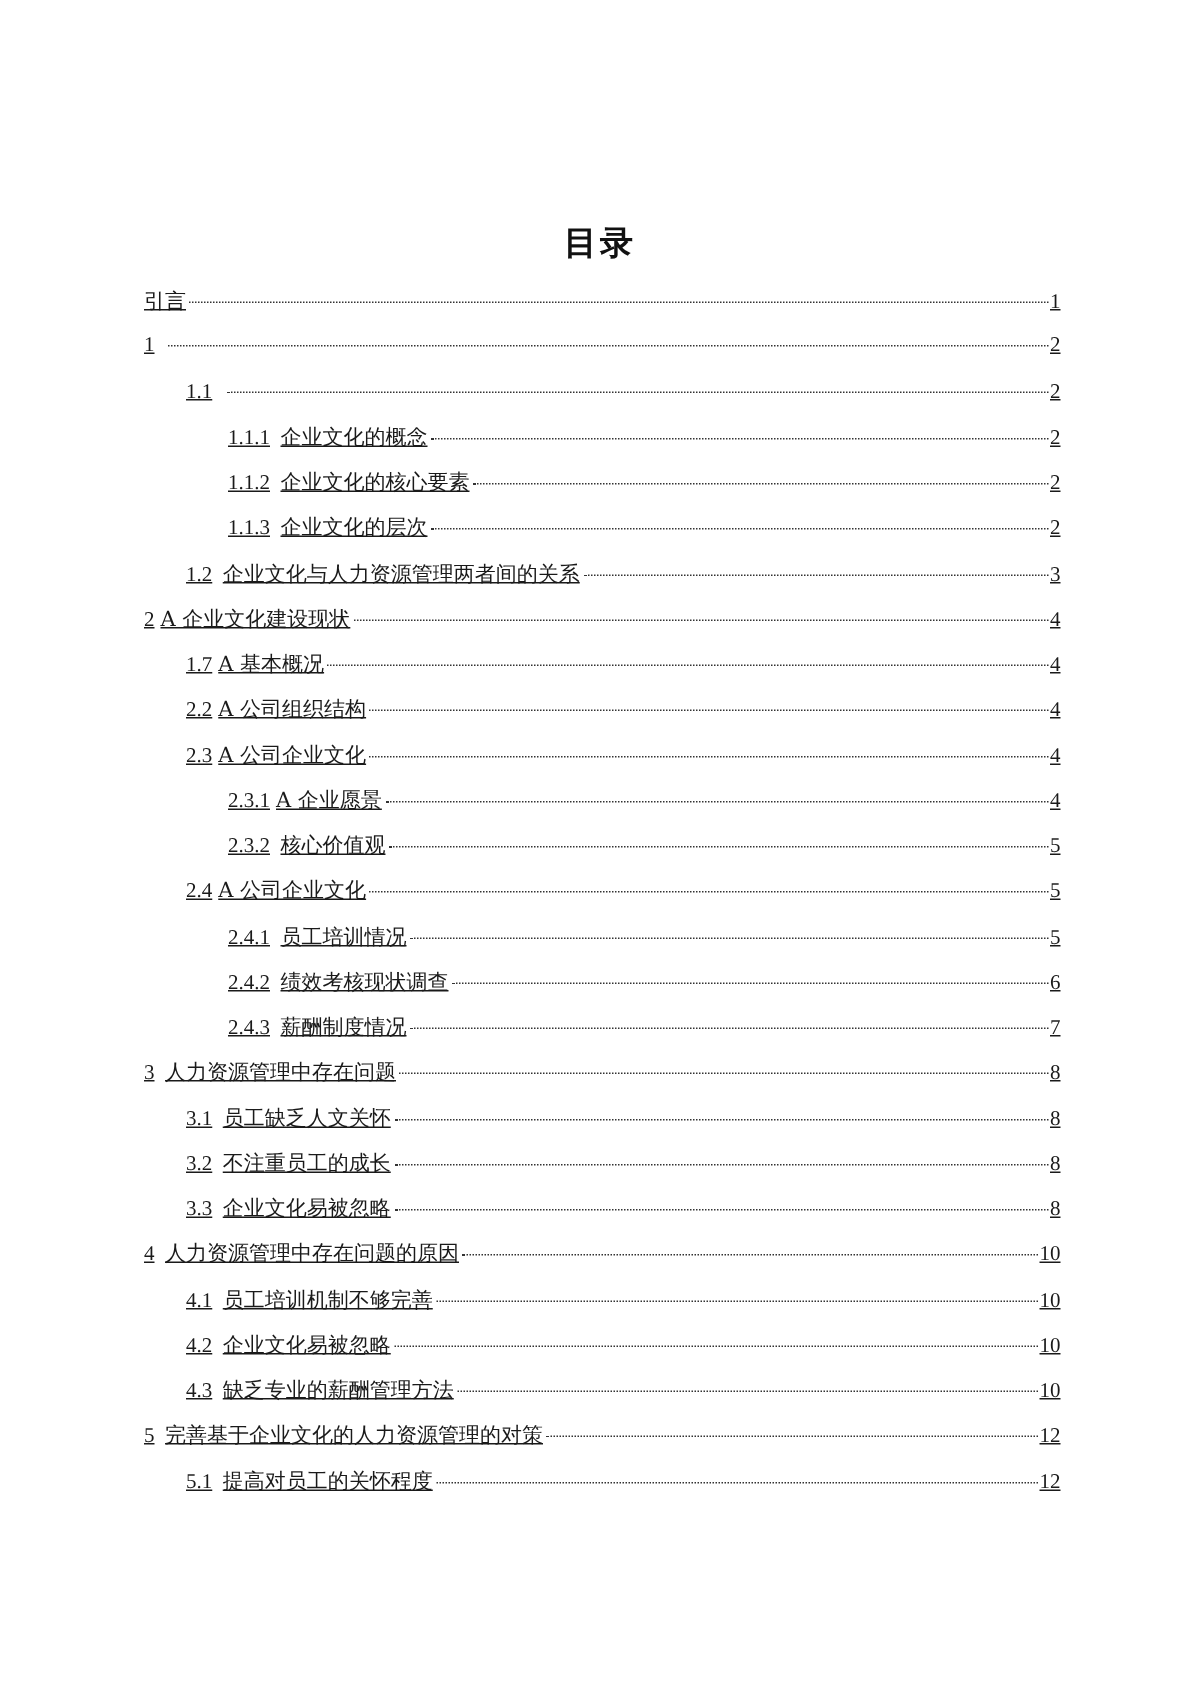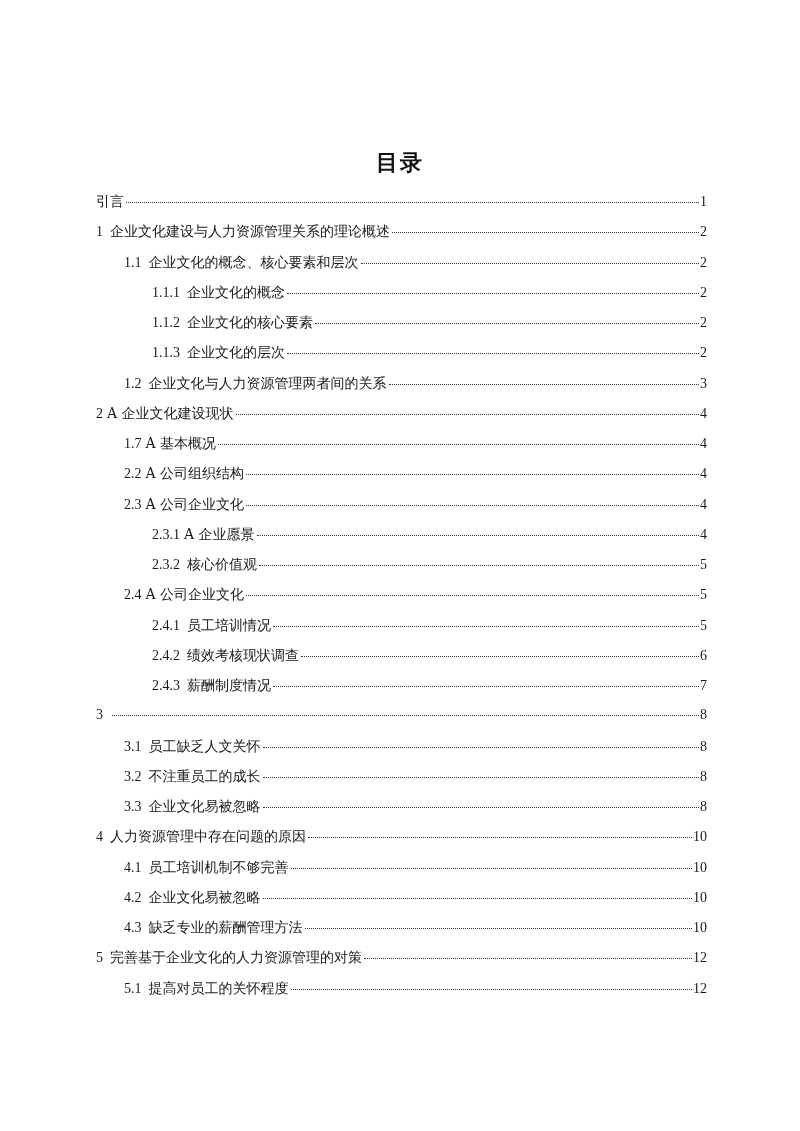--- a/index.html
+++ b/index.html
@@ -45,20 +45,21 @@
       padding: 0;
       list-style: none;
     }
     .toc-row {
       display: flex;
       align-items: baseline;
       height: 30.26px;
       font-size: 14px;
       line-height: 26px;
       white-space: nowrap;
+      text-decoration: underline;
     }
     .toc-row.level-0 { padding-left: 0; }
     .toc-row.level-1 { padding-left: 28px; }
     .toc-row.level-2 { padding-left: 56px; }
     .toc-num {
       font-family: "Liberation Serif", "DejaVu Serif", serif;
       font-size: 14px;
       margin-right: 7px;
       flex: 0 0 auto;
     }
@@ -90,27 +91,25 @@
   <div class="toc-title">目录</div>
 
   <ul class="toc-list">
     <li class="toc-row level-0">
       <span class="toc-text">引言</span>
       <span class="toc-dots"></span>
       <span class="toc-page">1</span>
     </li>
     <li class="toc-row level-0">
       <span class="toc-num">1</span>
-      <span class="toc-text">企业文化建设与人力资源管理关系的理论概述</span>
       <span class="toc-dots"></span>
       <span class="toc-page">2</span>
     </li>
     <li class="toc-row level-1">
       <span class="toc-num">1.1</span>
-      <span class="toc-text">企业文化的概念、核心要素和层次</span>
       <span class="toc-dots"></span>
       <span class="toc-page">2</span>
     </li>
     <li class="toc-row level-2">
       <span class="toc-num">1.1.1</span>
       <span class="toc-text">企业文化的概念</span>
       <span class="toc-dots"></span>
       <span class="toc-page">2</span>
     </li>
     <li class="toc-row level-2">
@@ -186,20 +185,21 @@
       <span class="toc-page">6</span>
     </li>
     <li class="toc-row level-2">
       <span class="toc-num">2.4.3</span>
       <span class="toc-text">薪酬制度情况</span>
       <span class="toc-dots"></span>
       <span class="toc-page">7</span>
     </li>
     <li class="toc-row level-0">
       <span class="toc-num">3</span>
+      <span class="toc-text">人力资源管理中存在问题</span>
       <span class="toc-dots"></span>
       <span class="toc-page">8</span>
     </li>
     <li class="toc-row level-1">
       <span class="toc-num">3.1</span>
       <span class="toc-text">员工缺乏人文关怀</span>
       <span class="toc-dots"></span>
       <span class="toc-page">8</span>
     </li>
     <li class="toc-row level-1">

